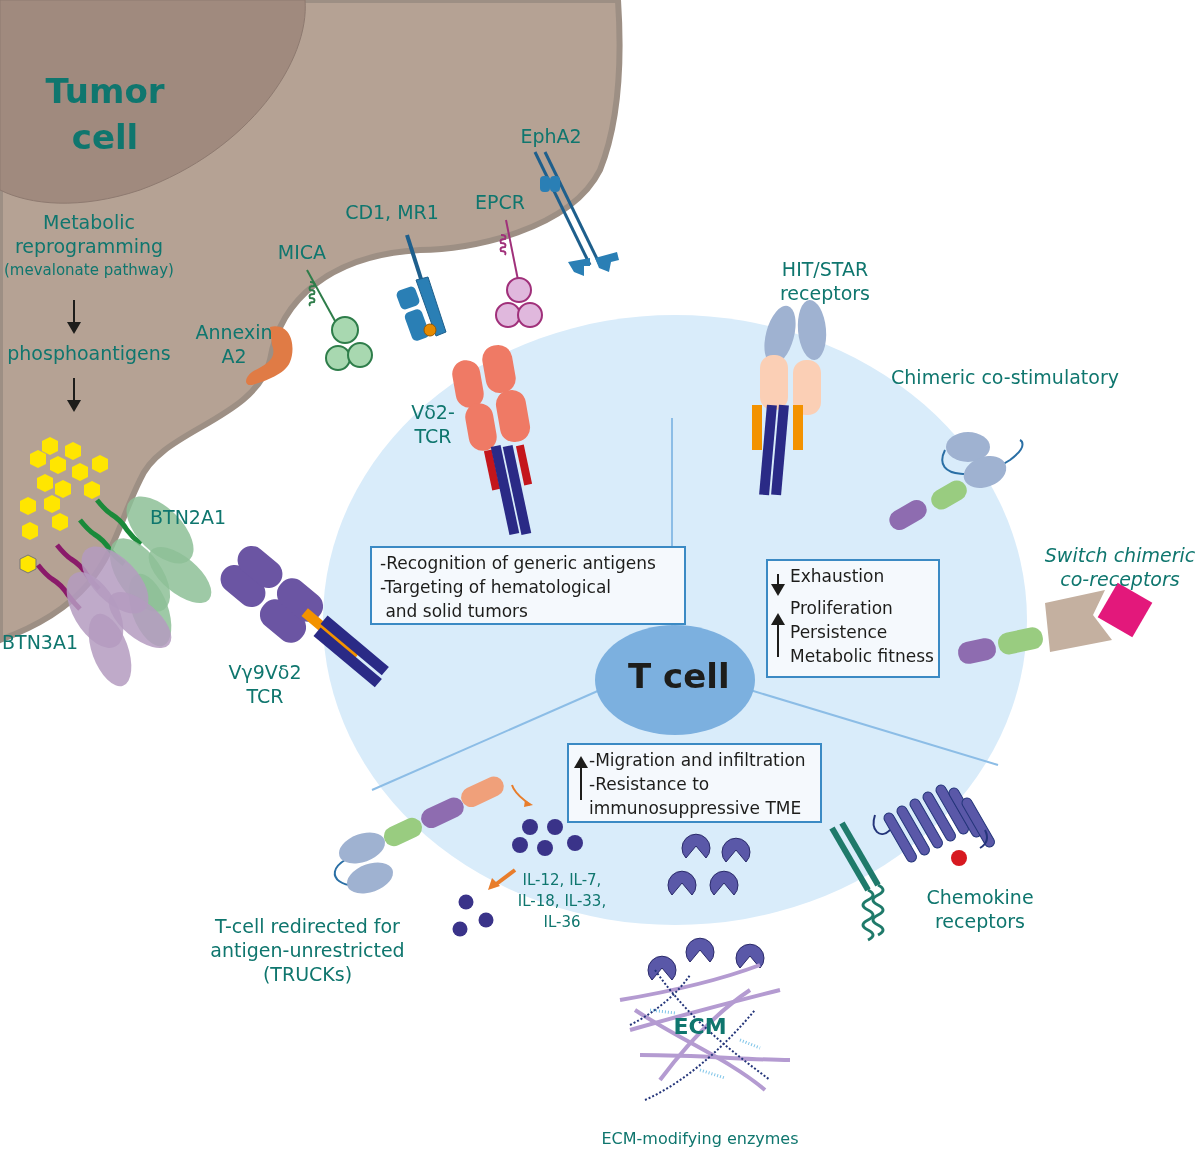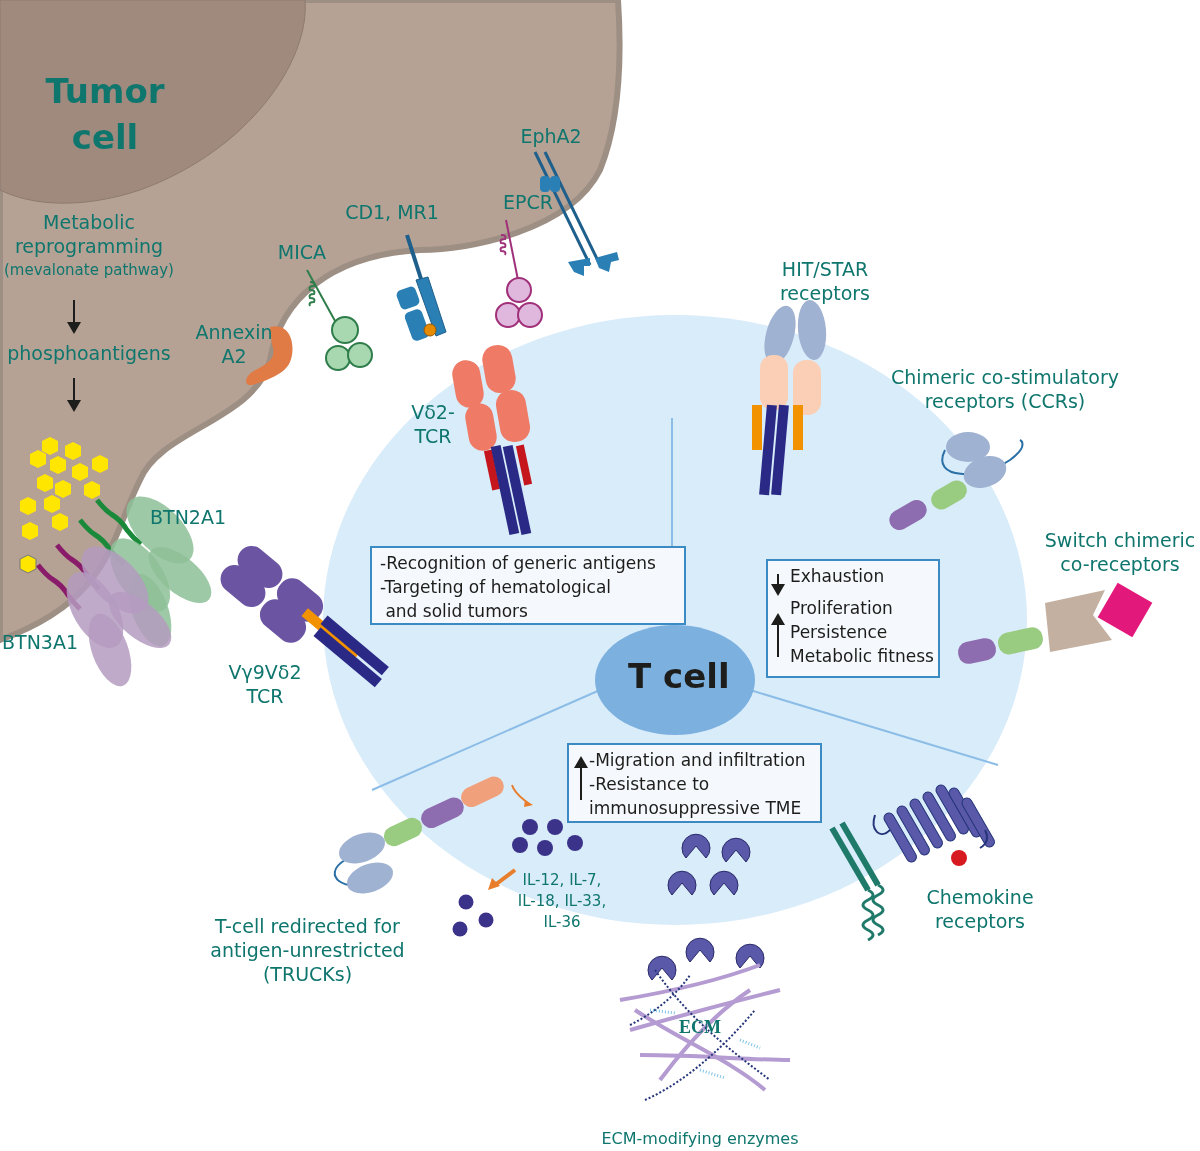--- a/index.html
+++ b/index.html
@@ -232,60 +232,59 @@
 <div class="arrow-down" style="left:73px; top:300px; height:32px;"></div>
 <div class="lbl" style="left:0px; top:341px; width:178px;">phosphoantigens</div>
 <div class="arrow-down" style="left:73px; top:378px; height:32px;"></div>
 
 <div class="lbl" style="left:190px; top:320px; width:88px;">
   <div>Annexin</div>
   <div>A2</div>
 </div>
 <div class="lbl" style="left:272px; top:240px; width:60px;">MICA</div>
 <div class="lbl" style="left:342px; top:200px; width:100px;">CD1, MR1</div>
-<div class="lbl" style="left:470px; top:190px; width:60px;margin-left:28px;">EPCR</div>
+<div class="lbl" style="left:470px; top:190px; width:60px;">EPCR</div>
 <div class="lbl" style="left:516px; top:124px; width:70px;">EphA2</div>
 <div class="lbl" style="left:148px; top:505px; width:80px;">BTN2A1</div>
 <div class="lbl" style="left:0; top:630px; width:80px;">BTN3A1</div>
 
 <div class="lbl" style="left:220px; top:660px; width:90px;">
   <div>Vγ9Vδ2</div>
   <div>TCR</div>
 </div>
 <div class="lbl" style="left:405px; top:400px; width:56px;">
   <div>Vδ2-</div>
   <div>TCR</div>
 </div>
 <div class="lbl" style="left:770px; top:257px; width:110px;">
   <div>HIT/STAR</div>
   <div>receptors</div>
 </div>
 <div class="lbl" style="left:880px; top:365px; width:250px;">
   <div>Chimeric co-stimulatory</div>
-  <div>receptors (CCRs)</div>
-</div>
-<div class="lbl" style="left:1040px; top:528px; width:160px;">
+</div>
+<div class="lbl" style="left:1040px; top:543px; width:160px;font-style:italic;">
   <div>Switch chimeric</div>
   <div>co-receptors</div>
 </div>
 <div class="lbl" style="left:180px; top:914px; width:255px;">
   <div>T-cell redirected for</div>
   <div>antigen-unrestricted</div>
   <div>(TRUCKs)</div>
 </div>
 <div class="lbl small" style="left:512px; top:870px; width:100px; font-size:15px; line-height:21px;">
   <div>IL-12, IL-7,</div>
   <div>IL-18, IL-33,</div>
   <div>IL-36</div>
 </div>
 <div class="lbl" style="left:920px; top:885px; width:120px;">
   <div>Chemokine</div>
   <div>receptors</div>
 </div>
-<div class="lbl" style="left:670px; top:1015px; width:60px; font-weight:bold; font-size:18px;font-family:Liberation Serif, serif;">ECM</div>
+<div class="lbl" style="left:670px; top:1015px; width:60px; font-weight:bold; font-size:22px;">ECM</div>
 <div class="lbl" style="left:560px; top:1127px; width:280px; font-size:16px;">ECM-modifying enzymes</div>
 
 <div class="tcell-label" style="left:628px; top:656px;">T cell</div>
 
 <div class="infobox" style="left:370px; top:546px; width:316px; height:79px;">
   <span class="line">-Recognition of generic antigens</span>
   <span class="line">-Targeting of hematological</span>
   <span class="line" style="white-space:pre;"> and solid tumors</span>
 </div>
 

